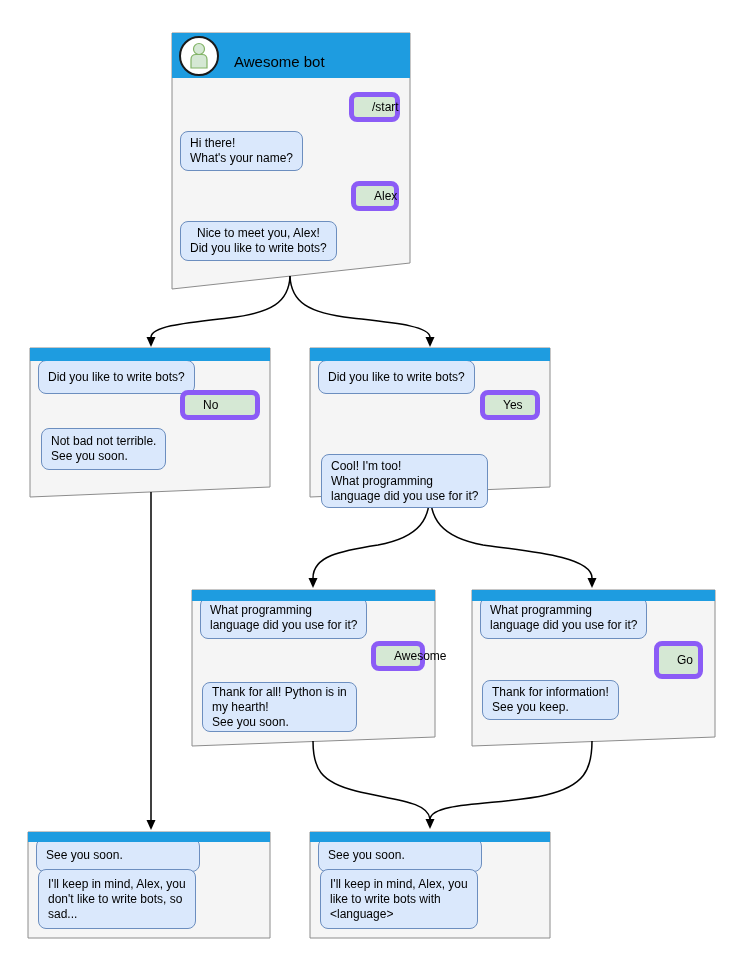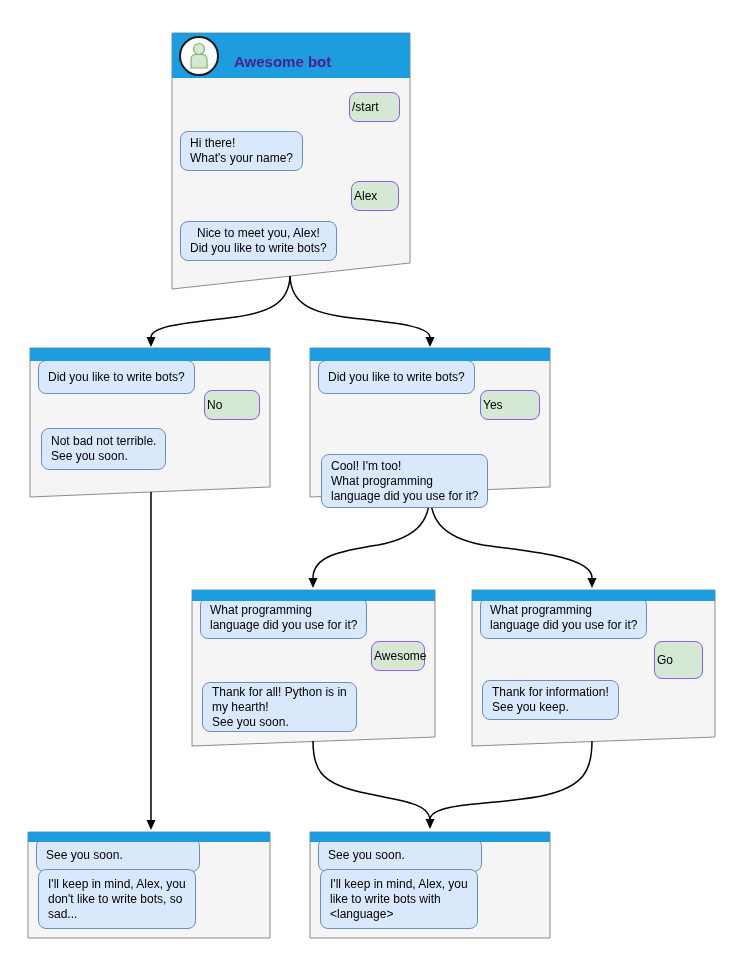--- a/index.html
+++ b/index.html
@@ -7,25 +7,25 @@
           font-family:"Liberation Sans",sans-serif;}
   #bg{position:absolute;left:0;top:0;z-index:0;}
   .boxq{fill:#F5F5F5;stroke:#8C8C8C;stroke-width:1;}
   .edge{fill:none;stroke:#000000;stroke-width:1.5;}
   .ah{fill:#000000;stroke:none;}
   .win{position:absolute;z-index:1;}
   .titlebar{position:absolute;left:0;top:0;width:100%;background:#1E9CE0;z-index:3;}
   .main-bar{height:45px;display:flex;align-items:center;}
   .avatar{width:36px;height:36px;border-radius:50%;background:#ffffff;border:2px solid #1a1a1a;
           margin-left:7px;display:flex;align-items:center;justify-content:center;flex:0 0 auto;}
-  .wtitle{color:#4c1d95;font-weight:bold;font-size:15px;margin-left:15px;margin-top:12px;}
+  .wtitle{color:#000000;font-weight:normal;font-size:15px;margin-left:15px;margin-top:12px;}
   .bubble{position:absolute;box-sizing:border-box;border-radius:8px;font-size:12px;line-height:15px;
           color:#000000;white-space:pre-line;display:flex;align-items:center;z-index:1;}
   .bot{background:#DAE8FC;border:1px solid #6C8EBF;padding:16px 9px;}
-  .user{background:#D5E8D4;border:1px solid #8b5cf6;padding:2px 2px;}
+  .user{background:#D5E8D4;border:5px solid #8b5cf6;padding:2px 18px;}
 </style>
 </head>
 <body>
 
 <div id="canvas">
 
   <svg id="bg" width="743" height="971" viewBox="0 0 743 971">
 
     <polygon class="boxq" points="172,33 410,33 410,263 172,289"></polygon>
     <polygon class="boxq" points="30,348 270,348 270,487 30,497"></polygon>
@@ -64,21 +64,21 @@
     <div class="bubble bot" style="left:8px;top:98px;height:40px;">Hi there!
 What's your name?</div>
     <div class="bubble user" style="right:11px;top:148px;width:48px;height:30px;">Alex</div>
     <div class="bubble bot" style="left:8px;top:188px;height:40px;text-align:center;">Nice to meet you, Alex!
 Did you like to write bots?</div>
   </div>
 
   <div class="win" style="left:30px;top:348px;width:240px;height:149px;">
     <div class="titlebar" style="height:13px;"></div>
     <div class="bubble bot" style="left:8px;top:12px;height:22px;">Did you like to write bots?</div>
-    <div class="bubble user" style="right:10px;top:42px;width:56px;height:30px;">No</div>
+    <div class="bubble user" style="right:10px;top:42px;width:80px;height:30px;">No</div>
     <div class="bubble bot" style="left:11px;top:80px;height:42px;">Not bad not terrible.
 See you soon.</div>
   </div>
 
   <div class="win" style="left:310px;top:348px;width:240px;height:149px;">
     <div class="titlebar" style="height:13px;"></div>
     <div class="bubble bot" style="left:8px;top:12px;height:22px;">Did you like to write bots?</div>
     <div class="bubble user" style="right:10px;top:42px;width:60px;height:30px;">Yes</div>
     <div class="bubble bot" style="left:11px;top:80px;height:54px;margin-top:26px;">Cool! I'm too!
 What programming

